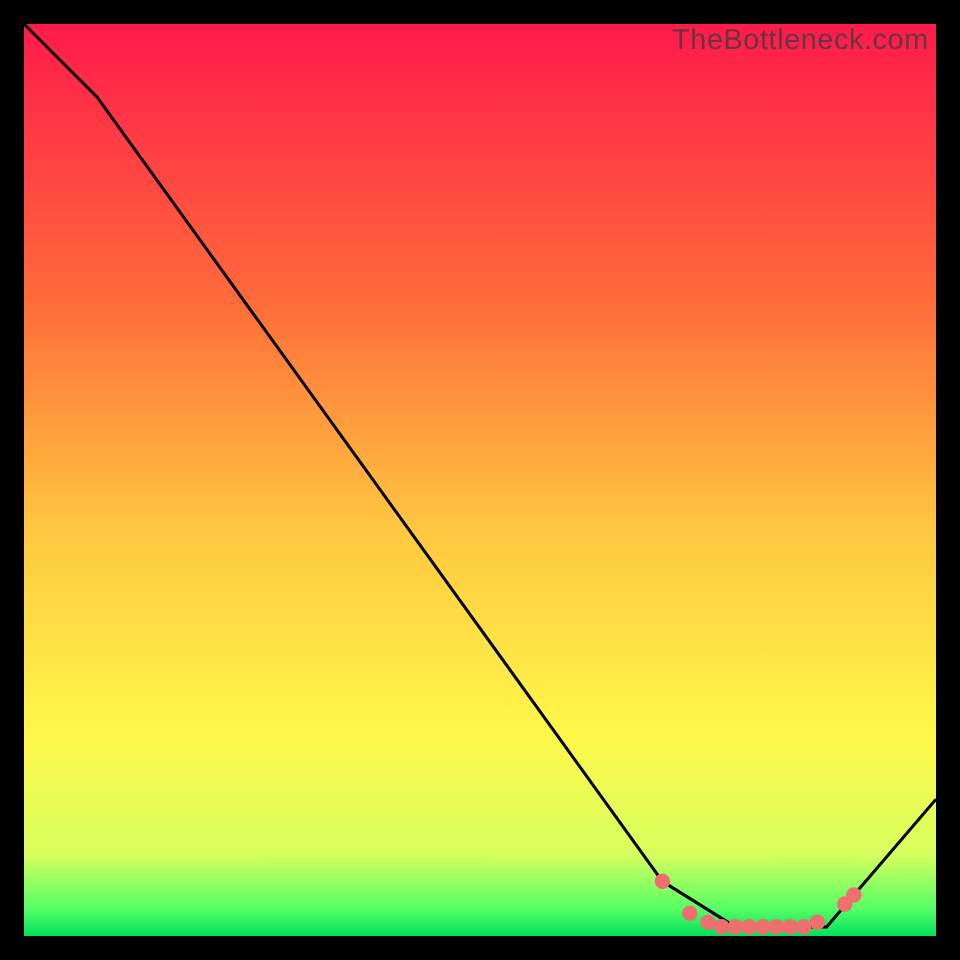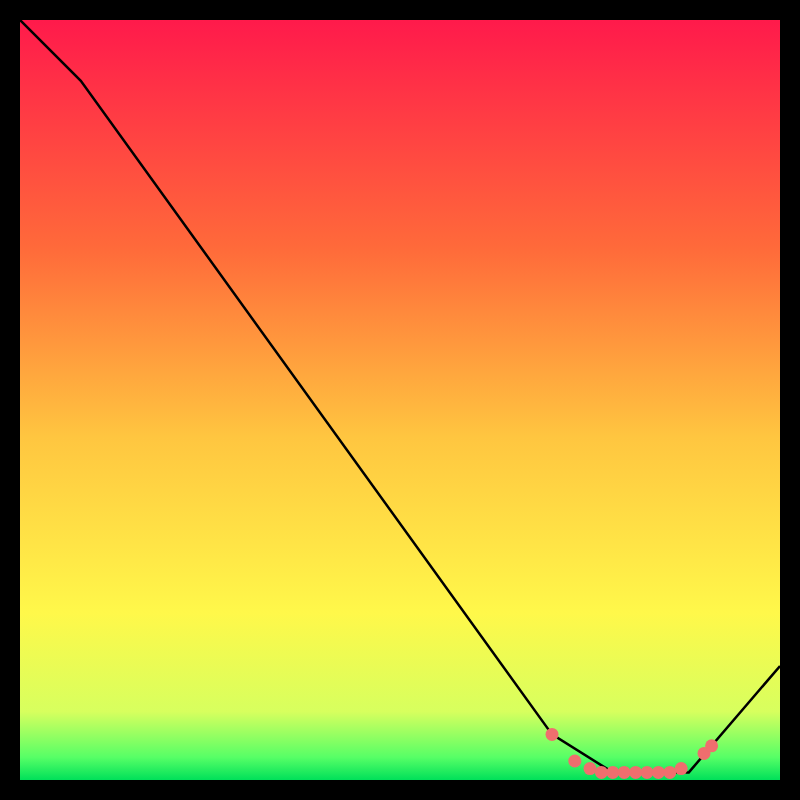--- a/index.html
+++ b/index.html
@@ -42,20 +42,21 @@
     top: 0;
     width: 760px;
     height: 760px;
   }
 </style>
 </head>
 <body>
 
 <div class="frame">
   <div class="grad" style="background: linear-gradient(rgb(255, 26, 75) 0%, rgb(255, 106, 58) 30%, rgb(255, 198, 64) 55%, rgb(255, 248, 74) 78%, rgb(215, 255, 94) 91%, rgb(87, 255, 102) 97%, rgb(0, 224, 90) 100%);"></div>
+  <div class="watermark">TheBottleneck.com</div>
   <svg class="overlay" viewBox="0 0 760 760" preserveAspectRatio="none">
     <path fill="none" stroke="#000" stroke-width="2.5" d="M0.0 0.0 L60.8 60.8 L532.0 714.4 L592.8 752.4 L668.8 752.4 L760.0 646.0"></path>
     <g>
         <circle cx="532.0" cy="714.4" r="6.5" fill="#ef6e6e"></circle>
         <circle cx="554.8" cy="741.0" r="6.5" fill="#ef6e6e"></circle>
         <circle cx="570.0" cy="748.6" r="6.5" fill="#ef6e6e"></circle>
         <circle cx="581.4" cy="752.4" r="6.5" fill="#ef6e6e"></circle>
         <circle cx="592.8" cy="752.4" r="6.5" fill="#ef6e6e"></circle>
         <circle cx="604.2" cy="752.4" r="6.5" fill="#ef6e6e"></circle>
         <circle cx="615.6" cy="752.4" r="6.5" fill="#ef6e6e"></circle>

